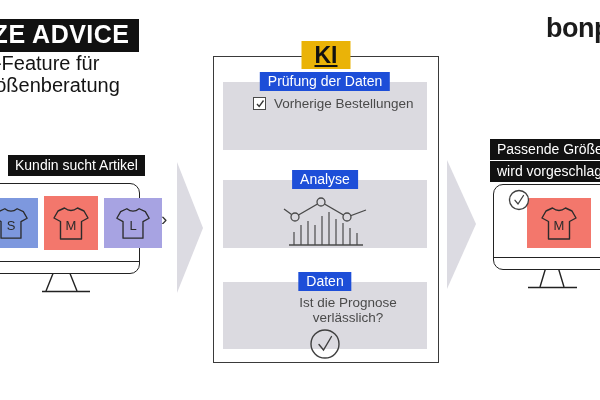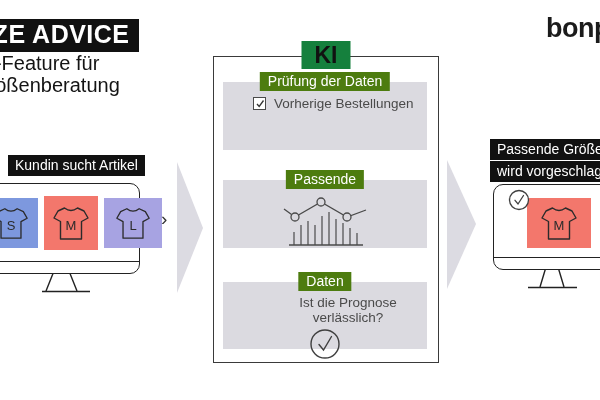--- a/index.html
+++ b/index.html
@@ -60,32 +60,33 @@
   
   .flow-arrow{z-index:0;}
 
   
   .ki-box{
     left:213px;top:56px;width:224px;height:305px;
     border:1.5px solid #3a3a3a;background:#fff;z-index:1;
   }
   .ki-title{
     position:absolute;top:-16px;left:50%;transform:translateX(-50%);
-    background:#15803d;padding:0 13px;font-size:23px;font-weight:600;color:#111;
+    background:#eab308;padding:0 13px;font-size:23px;font-weight:600;color:#111;
     line-height:28px;
+    text-decoration:underline;
   }
   .ki-section{
     position:absolute;left:9px;width:204px;background:#dbdae0;
   }
   .sec-1{top:25px;height:68px;}
   .sec-2{top:123px;height:68px;}
   .sec-3{top:225px;height:67px;}
   .section-label{
     position:absolute;top:-10px;left:50%;transform:translateX(-50%);
-    background:#4d7c0f;color:#fff;font-size:14px;padding:1px 8px 2px;white-space:nowrap;
+    background:#1d4ed8;color:#fff;font-size:14px;padding:1px 8px 2px;white-space:nowrap;
   }
   .checklist{padding:14px 0 0 30px;display:flex;flex-direction:column;gap:3px;}
   .check-row{display:flex;align-items:center;gap:8px;height:15px;}
   .checkbox{
     width:11px;height:11px;background:#fff;border:1.3px solid #4a4a4a;
     display:flex;align-items:center;justify-content:center;flex:0 0 auto;
   }
   .check-row-label{font-size:13.5px;color:#4a4a4a;line-height:15px;white-space:nowrap;}
   .chart-wrap{display:flex;justify-content:center;padding-top:15px;}
   .question{margin-top:13px;text-align:center;font-size:13.5px;color:#4a4a4a;margin-left:46px;}
@@ -152,21 +153,21 @@
           <svg width="10" height="10" viewBox="0 0 10 10">
               <path d="M2,5 L4.2,7.5 L8.5,1.5" fill="none" stroke="#333" stroke-width="1.3"></path>
             </svg>
         </span>
         <span class="check-row-label">Vorherige Bestellungen</span>
       </div>
     </div>
   </div>
 
   <div class="ki-section sec-2">
-    <div class="section-label">Passende</div>
+    <div class="section-label">Analyse</div>
     <div class="chart-wrap">
       <svg width="88" height="52" viewBox="0 0 88 52">
         <line x1="13" y1="50" x2="13" y2="37" stroke="#4a4a4a" stroke-width="1.2"></line>
         <line x1="20" y1="50" x2="20" y2="30" stroke="#4a4a4a" stroke-width="1.2"></line>
         <line x1="27" y1="50" x2="27" y2="26" stroke="#4a4a4a" stroke-width="1.2"></line>
         <line x1="34" y1="50" x2="34" y2="30" stroke="#4a4a4a" stroke-width="1.2"></line>
         <line x1="41" y1="50" x2="41" y2="21" stroke="#4a4a4a" stroke-width="1.2"></line>
         <line x1="48" y1="50" x2="48" y2="17" stroke="#4a4a4a" stroke-width="1.2"></line>
         <line x1="55" y1="50" x2="55" y2="24" stroke="#4a4a4a" stroke-width="1.2"></line>
         <line x1="62" y1="50" x2="62" y2="28" stroke="#4a4a4a" stroke-width="1.2"></line>

